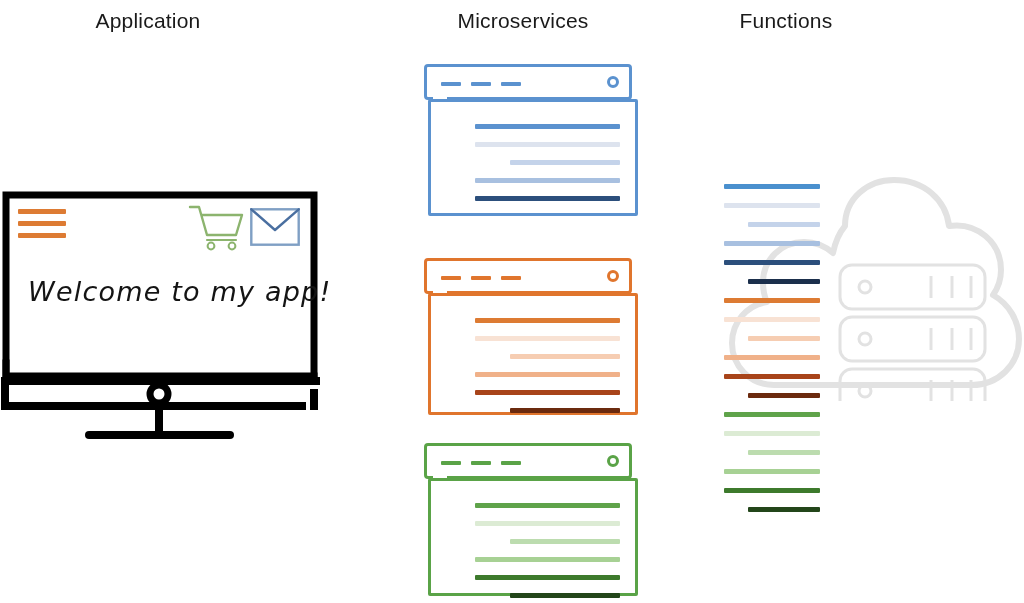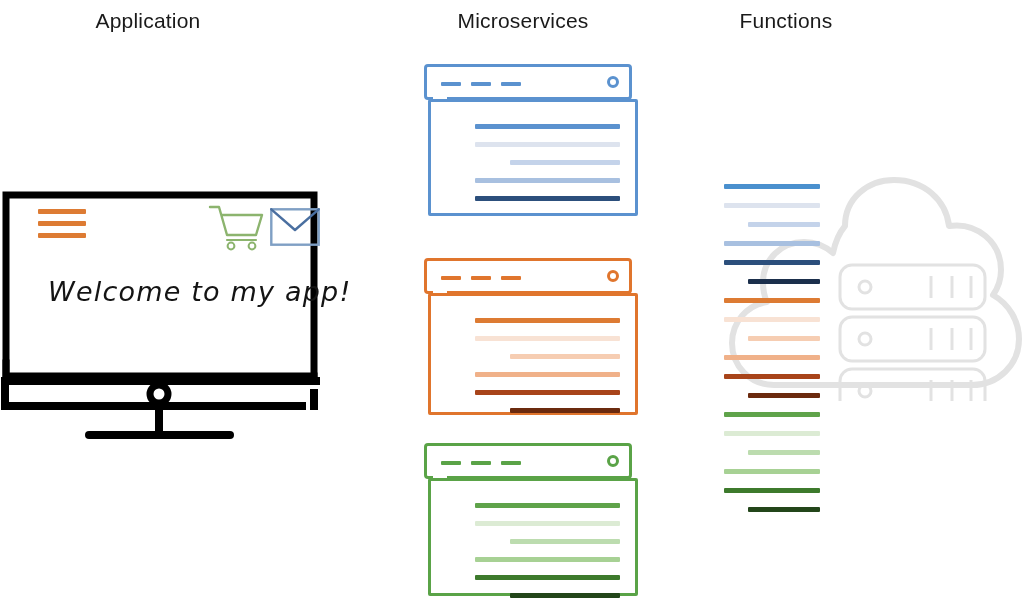--- a/index.html
+++ b/index.html
@@ -43,21 +43,20 @@
     width: 330px;
     height: 260px;
   }
   .monitor svg { display: block; }
   .screen-layer {
     position: absolute;
     left: 0;
     top: 0;
     width: 330px;
     height: 260px;
-    margin-left: 20px;
   }
   .hamburger {
     position: absolute;
     left: 18px;
     top: 21px;
     width: 48px;
   }
   .hamburger .bar {
     height: 5px;
     border-radius: 1px;

